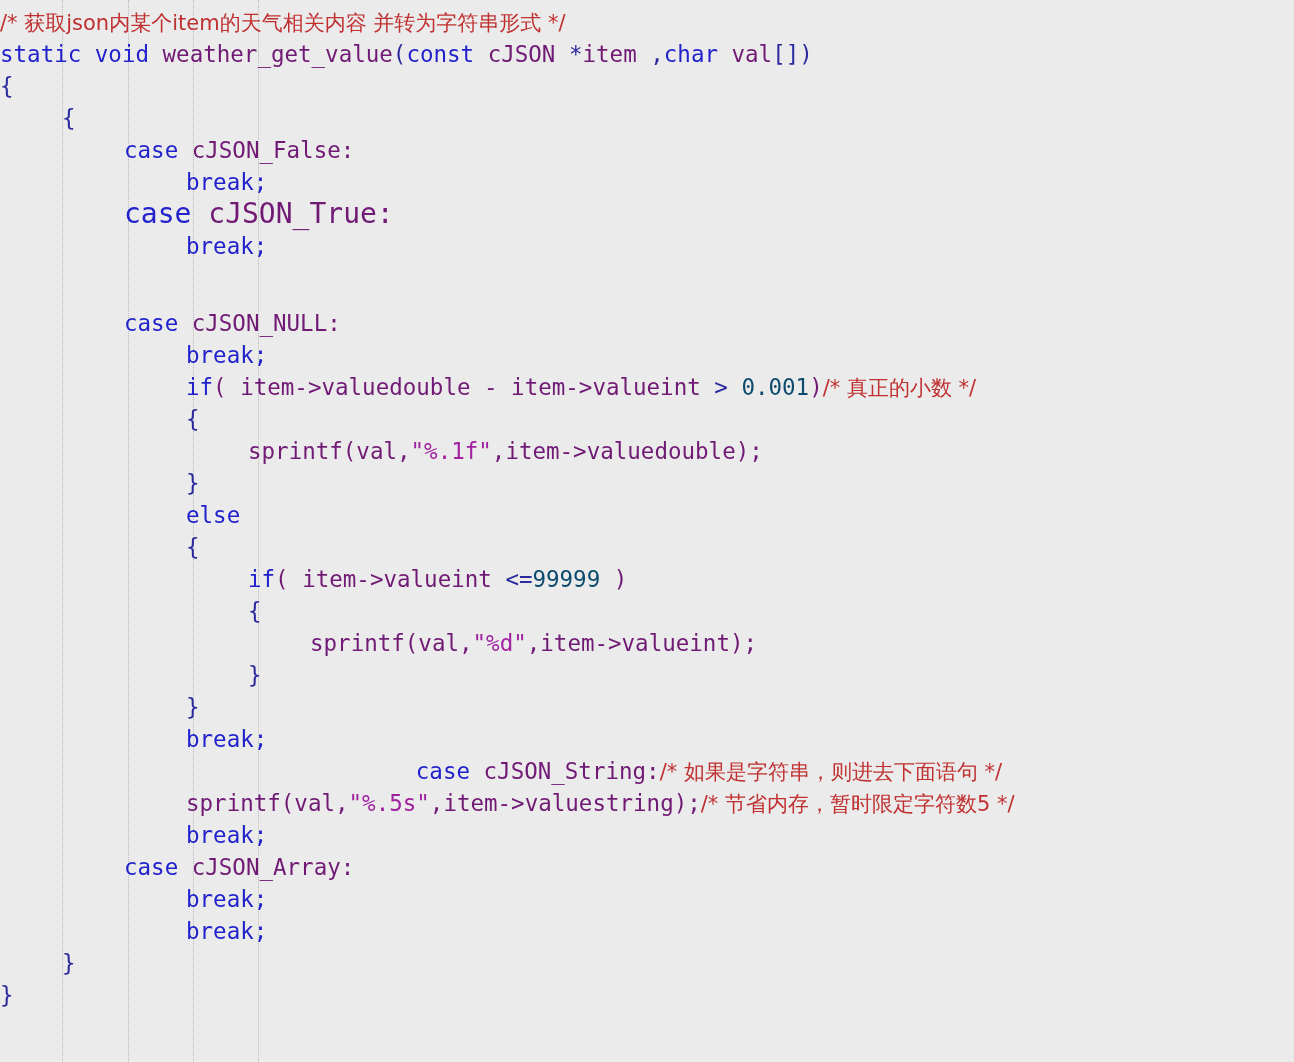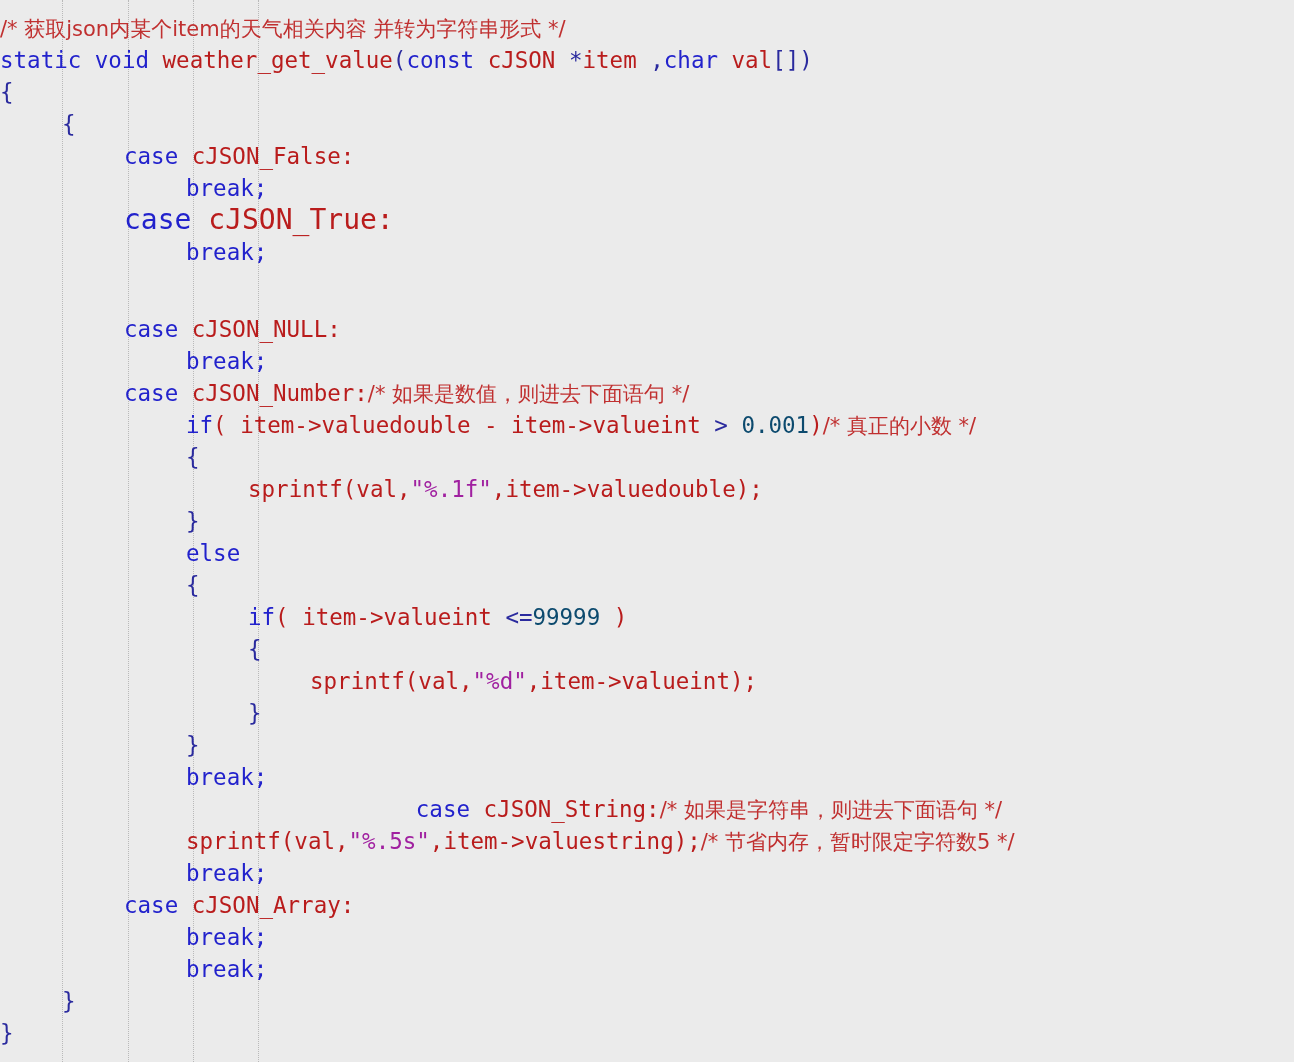--- a/index.html
+++ b/index.html
@@ -28,36 +28,36 @@
     position: absolute;
     top: 0;
     width: 0px;
     border-left: 1px dotted #b9b9b9;
     pointer-events: none;
   }
 
   #code-lines {
     position: relative;
     z-index: 2;
-    padding: 12px 0 0 0;
+    padding: 6px 0 0 0;
   }
 
   .code-line {
     height: 32px;
     line-height: 32px;
     white-space: pre;
     font-size: 22.5px;
     letter-spacing: 0px;
     font-family: "DejaVu Sans Mono", "Liberation Mono", monospace;
     color: #1a1a1a;
   }
 
   
   .t-kw      { color: #2222cc; }
-  .t-plain   { color: #b91c1c; }
+  .t-plain   { color: #701a75; }
   .t-comment { color: #c03030; font-family: "DejaVu Sans", "Liberation Sans", sans-serif; font-size: 21px; }
   .t-string  { color: #a020a0; }
   .t-num     { color: #0c4a6e; }
   .t-brace   { color: #2a2a9e; }
   .t-op      { color: #2a2a9e; }
 </style>
 </head>
 <body>
 
 <div id="code-surface" style="background: rgb(235, 235, 235);">
@@ -71,21 +71,20 @@
       <div class="code-line" style="padding-left: 0px; line-height: 32px; height: 32px; font-size: 22.5px;"><span class="t-comment">/* 获取json内某个item的天气相关内容 并转为字符串形式 */</span></div>
       <div class="code-line" style="padding-left: 0px; line-height: 32px; height: 32px; font-size: 22.5px;"><span class="t-kw">static</span><span class="t-plain"> </span><span class="t-kw">void</span><span class="t-plain"> weather_get_value</span><span class="t-op">(</span><span class="t-kw">const</span><span class="t-plain"> cJSON </span><span class="t-op">*</span><span class="t-plain">item </span><span class="t-op">,</span><span class="t-kw">char</span><span class="t-plain"> val</span><span class="t-op">[])</span></div>
       <div class="code-line" style="padding-left: 0px; line-height: 32px; height: 32px; font-size: 22.5px;"><span class="t-brace">{</span></div>
       <div class="code-line" style="padding-left: 62px; line-height: 32px; height: 32px; font-size: 22.5px;"><span class="t-brace">{</span></div>
       <div class="code-line" style="padding-left: 124px; line-height: 32px; height: 32px; font-size: 22.5px;"><span class="t-kw">case</span><span class="t-plain"> cJSON_False:</span></div>
       <div class="code-line" style="padding-left: 186px; line-height: 32px; height: 32px; font-size: 22.5px;"><span class="t-kw">break;</span></div>
       <div class="code-line" style="padding-left: 124px; line-height: 32px; height: 32px; font-size: 28px;"><span class="t-kw">case</span><span class="t-plain"> cJSON_True:</span></div>
       <div class="code-line" style="padding-left: 186px; line-height: 32px; height: 32px; font-size: 22.5px;"><span class="t-kw">break;</span></div>
       <div class="code-line" style="padding-left: 124px; line-height: 32px; height: 32px; font-size: 22.5px; margin-top: 45px;"><span class="t-kw">case</span><span class="t-plain"> cJSON_NULL:</span></div>
       <div class="code-line" style="padding-left: 186px; line-height: 32px; height: 32px; font-size: 22.5px;"><span class="t-kw">break;</span></div>
-      <div class="code-line" style="padding-left: 124px; line-height: 32px; height: 32px; font-size: 22.5px;"><span class="t-kw">case</span><span class="t-plain"> cJSON_Number:</span><span class="t-comment">/* 如果是数值，则进去下面语句 */</span></div>
       <div class="code-line" style="padding-left: 186px; line-height: 32px; height: 32px; font-size: 22.5px;"><span class="t-kw">if</span><span class="t-plain">( item-&gt;valuedouble - item-&gt;valueint </span><span class="t-op">&gt;</span><span class="t-plain"> </span><span class="t-num">0.001</span><span class="t-plain">)</span><span class="t-comment">/* 真正的小数 */</span></div>
       <div class="code-line" style="padding-left: 186px; line-height: 32px; height: 32px; font-size: 22.5px;"><span class="t-brace">{</span></div>
       <div class="code-line" style="padding-left: 248px; line-height: 32px; height: 32px; font-size: 22.5px;"><span class="t-plain">sprintf(val,</span><span class="t-string">"%.1f"</span><span class="t-plain">,item-&gt;valuedouble);</span></div>
       <div class="code-line" style="padding-left: 186px; line-height: 32px; height: 32px; font-size: 22.5px;"><span class="t-brace">}</span></div>
       <div class="code-line" style="padding-left: 186px; line-height: 32px; height: 32px; font-size: 22.5px;"><span class="t-kw">else</span></div>
       <div class="code-line" style="padding-left: 186px; line-height: 32px; height: 32px; font-size: 22.5px;"><span class="t-brace">{</span></div>
       <div class="code-line" style="padding-left: 248px; line-height: 32px; height: 32px; font-size: 22.5px;"><span class="t-kw">if</span><span class="t-plain">( item-&gt;valueint </span><span class="t-op">&lt;=</span><span class="t-num">99999</span><span class="t-plain"> )</span></div>
       <div class="code-line" style="padding-left: 248px; line-height: 32px; height: 32px; font-size: 22.5px;"><span class="t-brace">{</span></div>
       <div class="code-line" style="padding-left: 310px; line-height: 32px; height: 32px; font-size: 22.5px;"><span class="t-plain">sprintf(val,</span><span class="t-string">"%d"</span><span class="t-plain">,item-&gt;valueint);</span></div>
       <div class="code-line" style="padding-left: 248px; line-height: 32px; height: 32px; font-size: 22.5px;"><span class="t-brace">}</span></div>

